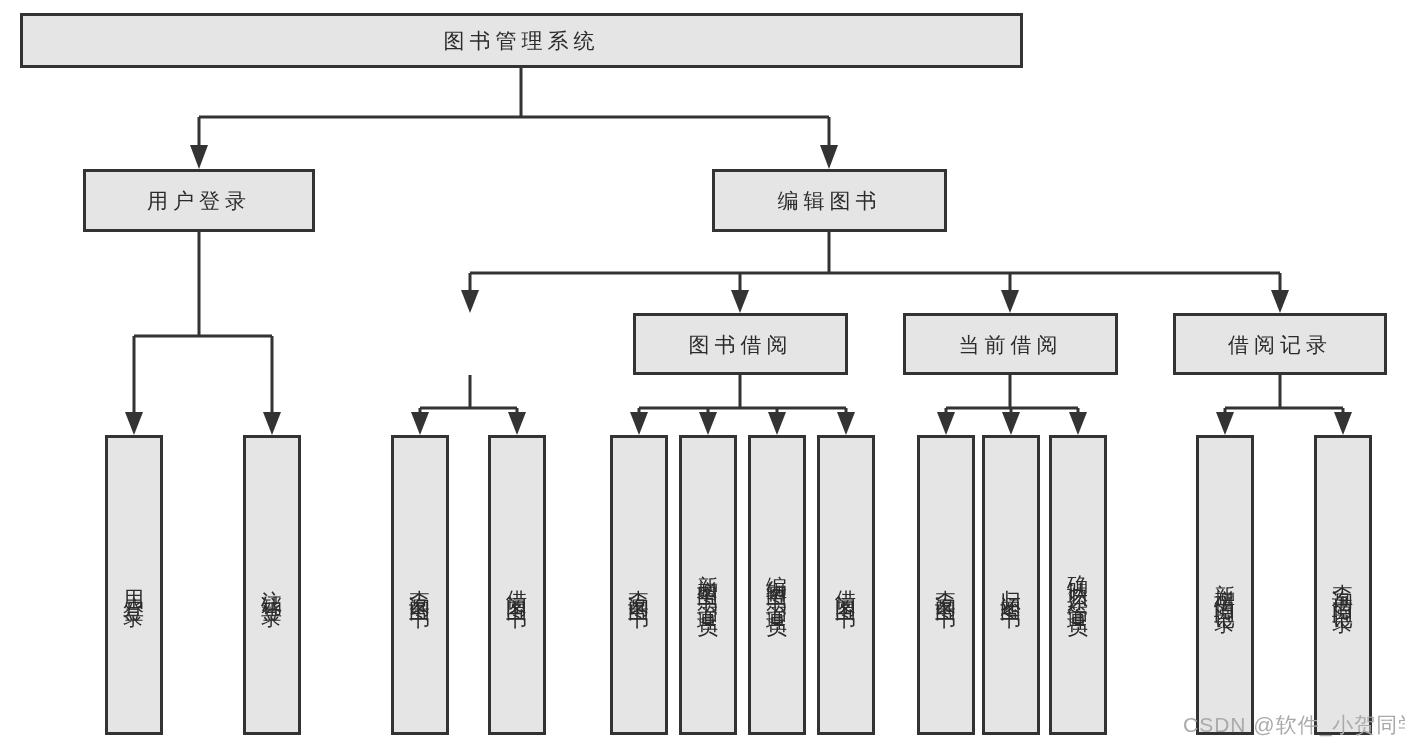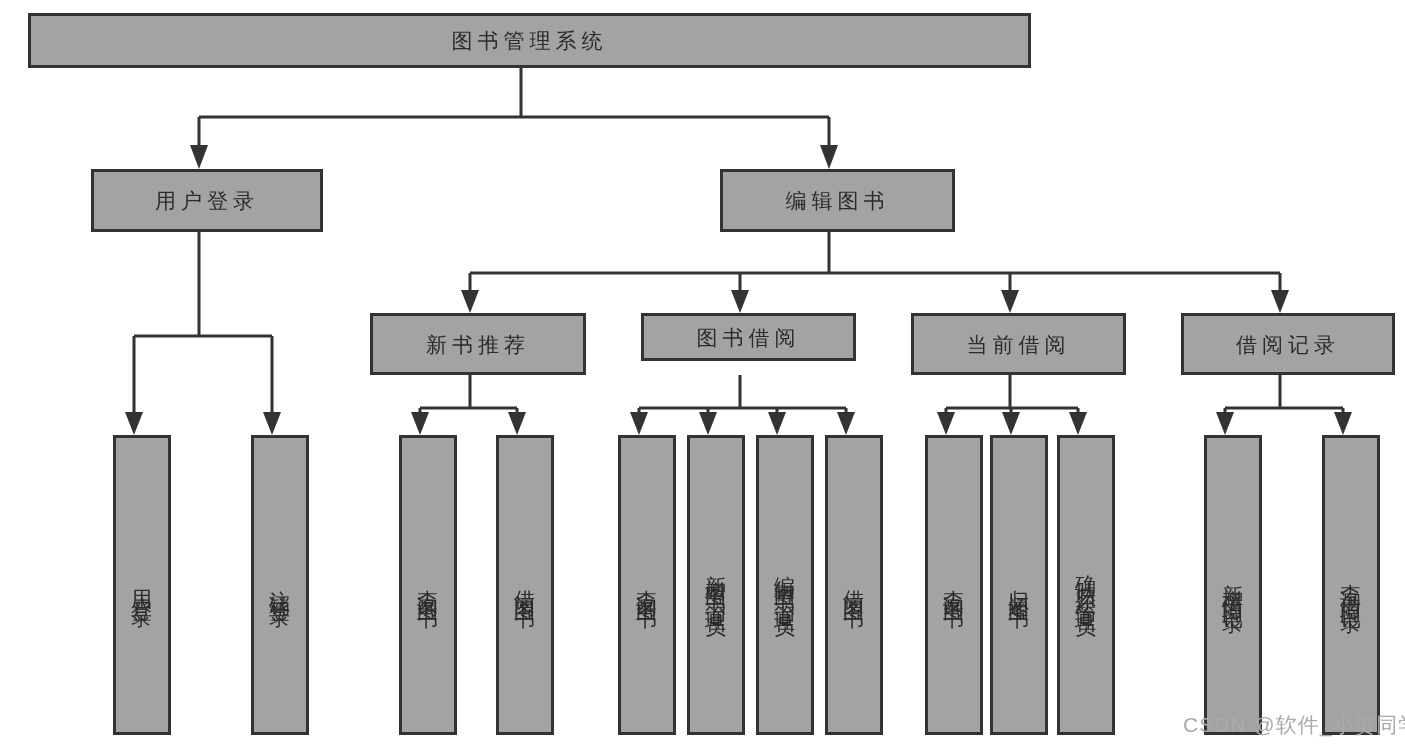--- a/index.html
+++ b/index.html
@@ -7,26 +7,25 @@
     position:relative;
     width:1405px;height:747px;
     background:#ffffff;
     font-family:"Liberation Sans","DejaVu Sans",sans-serif;
     overflow:hidden;
   }
   #wires{position:absolute;left:0;top:0;z-index:1;pointer-events:none;}
   .node{
     position:absolute;
     box-sizing:border-box;
-    background:#a3a3a3;
+    background:#e5e5e5;
     border:3px solid #333333;
     display:flex;align-items:center;justify-content:center;
     z-index:2;
     color:#2b2b2b;
-    margin-left:8px;
   }
   .hbox .label{
     font-size:21px;
     letter-spacing:5px;
     white-space:nowrap;
     line-height:1;
   }
   .vbox .label{
     writing-mode:vertical-rl;
     text-orientation:mixed;
@@ -100,24 +99,21 @@
     <span class="label">图书管理系统</span>
   </div>
 
   <div class="node hbox" style="left:83px;top:169px;width:232px;height:63px">
     <span class="label">用户登录</span>
   </div>
   <div class="node hbox" style="left:712px;top:169px;width:235px;height:63px">
     <span class="label">编辑图书</span>
   </div>
 
-  <div class="node hbox" style="left:362px;top:313px;width:216px;height:62px">
-    <span class="label">新书推荐</span>
-  </div>
-  <div class="node hbox" style="left:633px;top:313px;width:215px;height:48px">
+  <div class="node hbox" style="left:633px;top:313px;width:215px;height:62px">
     <span class="label">图书借阅</span>
   </div>
   <div class="node hbox" style="left:1173px;top:313px;width:214px;height:62px">
     <span class="label">借阅记录</span>
   </div>
   <div class="node hbox" style="left:903px;top:313px;width:215px;height:62px">
     <span class="label">当前借阅</span>
   </div>
 
   <div class="node vbox" style="left:105px;top:435px;width:58px;height:300px">

